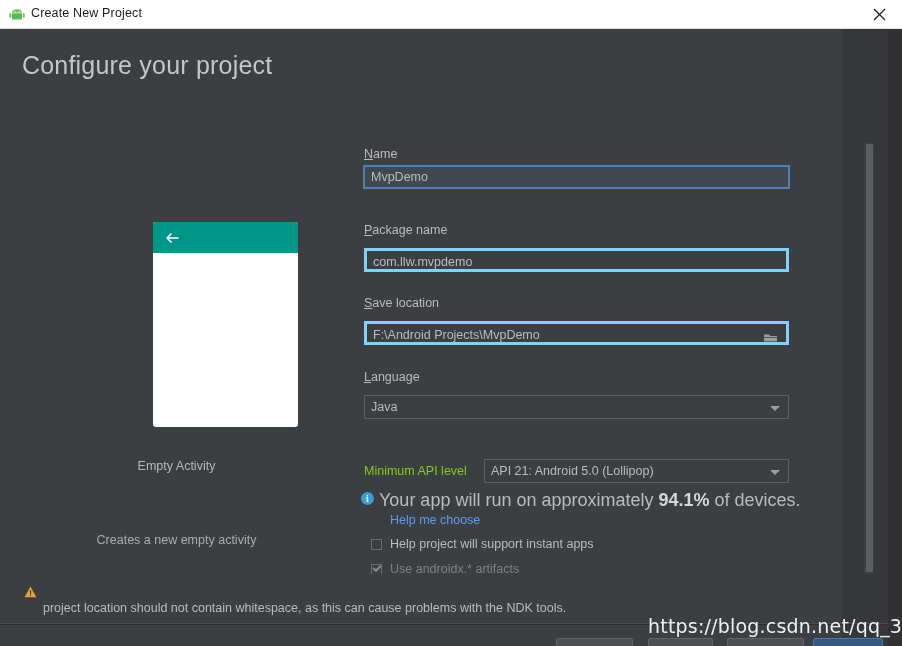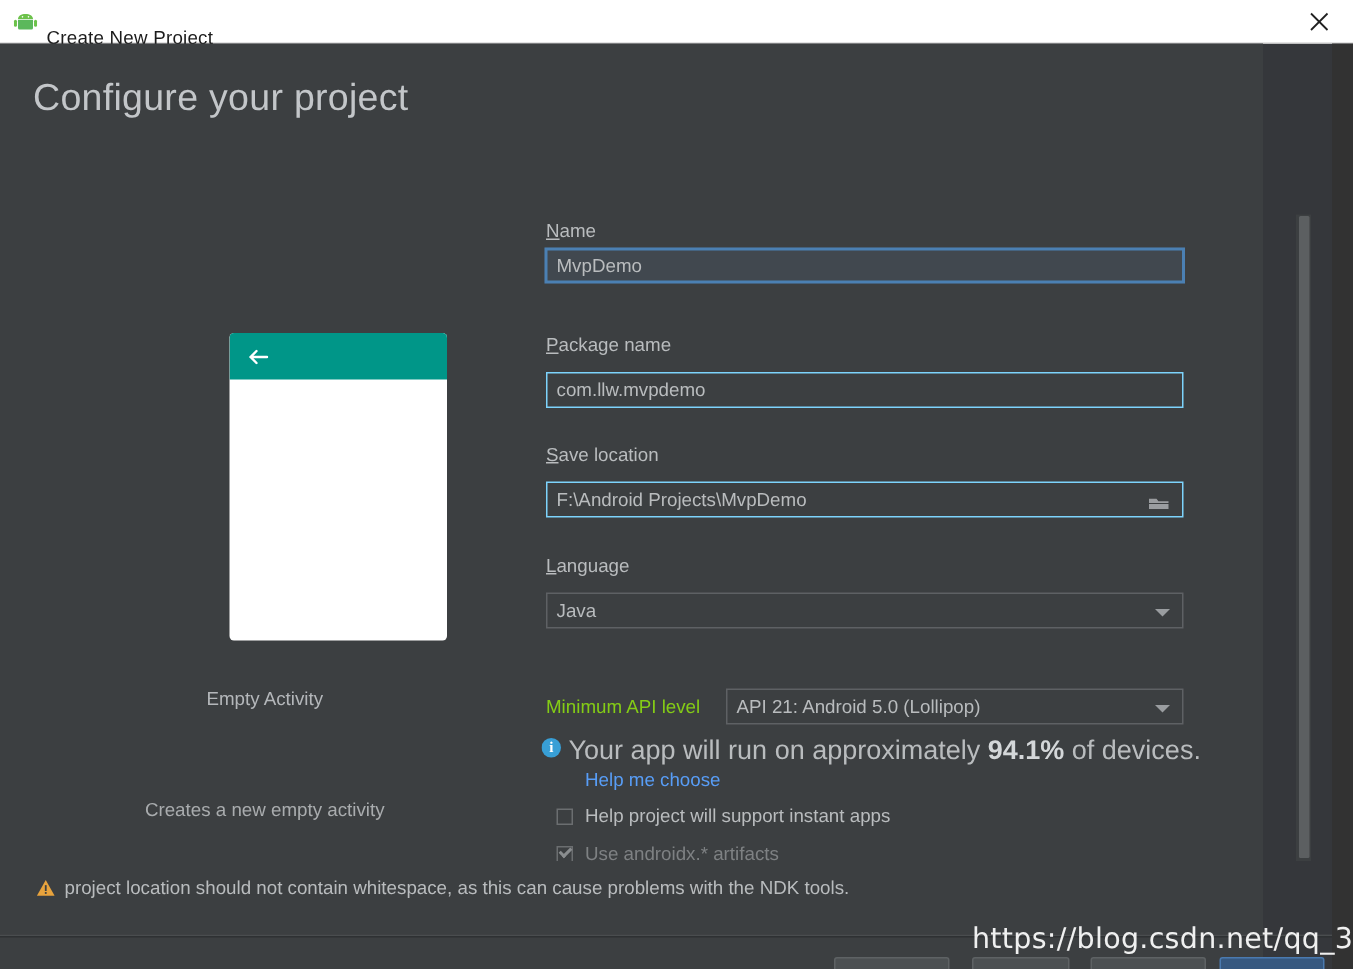--- a/index.html
+++ b/index.html
@@ -35,21 +35,20 @@
     left: 9px; top: 8px;
     width: 16px; height: 14px;
   }
   .titlebar-title {
     position: absolute;
     left: 31px; top: 6px;
     font-size: 12.5px;
     color: #1c1c1c;
     letter-spacing: .15px;
     white-space: nowrap;
-    margin-top: 12px;
   }
   .titlebar-close {
     position: absolute;
     right: 0; top: 0;
     width: 46px; height: 28px;
     display: flex; align-items: center; justify-content: center;
     color: #222;
     font-size: 16px;
     line-height: 1;
   }
@@ -130,21 +129,21 @@
     color: #b9bcbe;
     white-space: nowrap;
   }
   .field-label u { text-decoration: underline; }
 
   .textfield {
     position: absolute;
     box-sizing: border-box;
     height: 24px;
     background: #45484a;
-    border: 1px solid #7dd3fc;
+    border: 3px solid #7dd3fc;
     color: #b9bcbe;
     font-size: 12.5px;
     line-height: 22px;
     padding-left: 6px;
     white-space: nowrap;
     overflow: hidden;
   }
   .textfield.focused {
     background: #41484f;
     border: 2px solid #4b80b3;
@@ -260,21 +259,21 @@
     left: 24px; top: 556px;
     font-size: 12.5px;
     color: #b9bcbe;
     white-space: nowrap;
   }
   .warn-icon {
     position: absolute;
     left: 0; top: 1px;
     width: 13px; height: 12px;
   }
-  .warn-text { position: absolute; left: 19px; top: 0; text-align: right; }
+  .warn-text { position: absolute; left: 19px; top: 16px; text-align: right; }
 
   .divider {
     position: absolute;
     left: 0; top: 594px;
     width: 888px; height: 1px;
     background: #2e3133;
     border-top: 1px solid #4a4d4f;
   }
 
   

